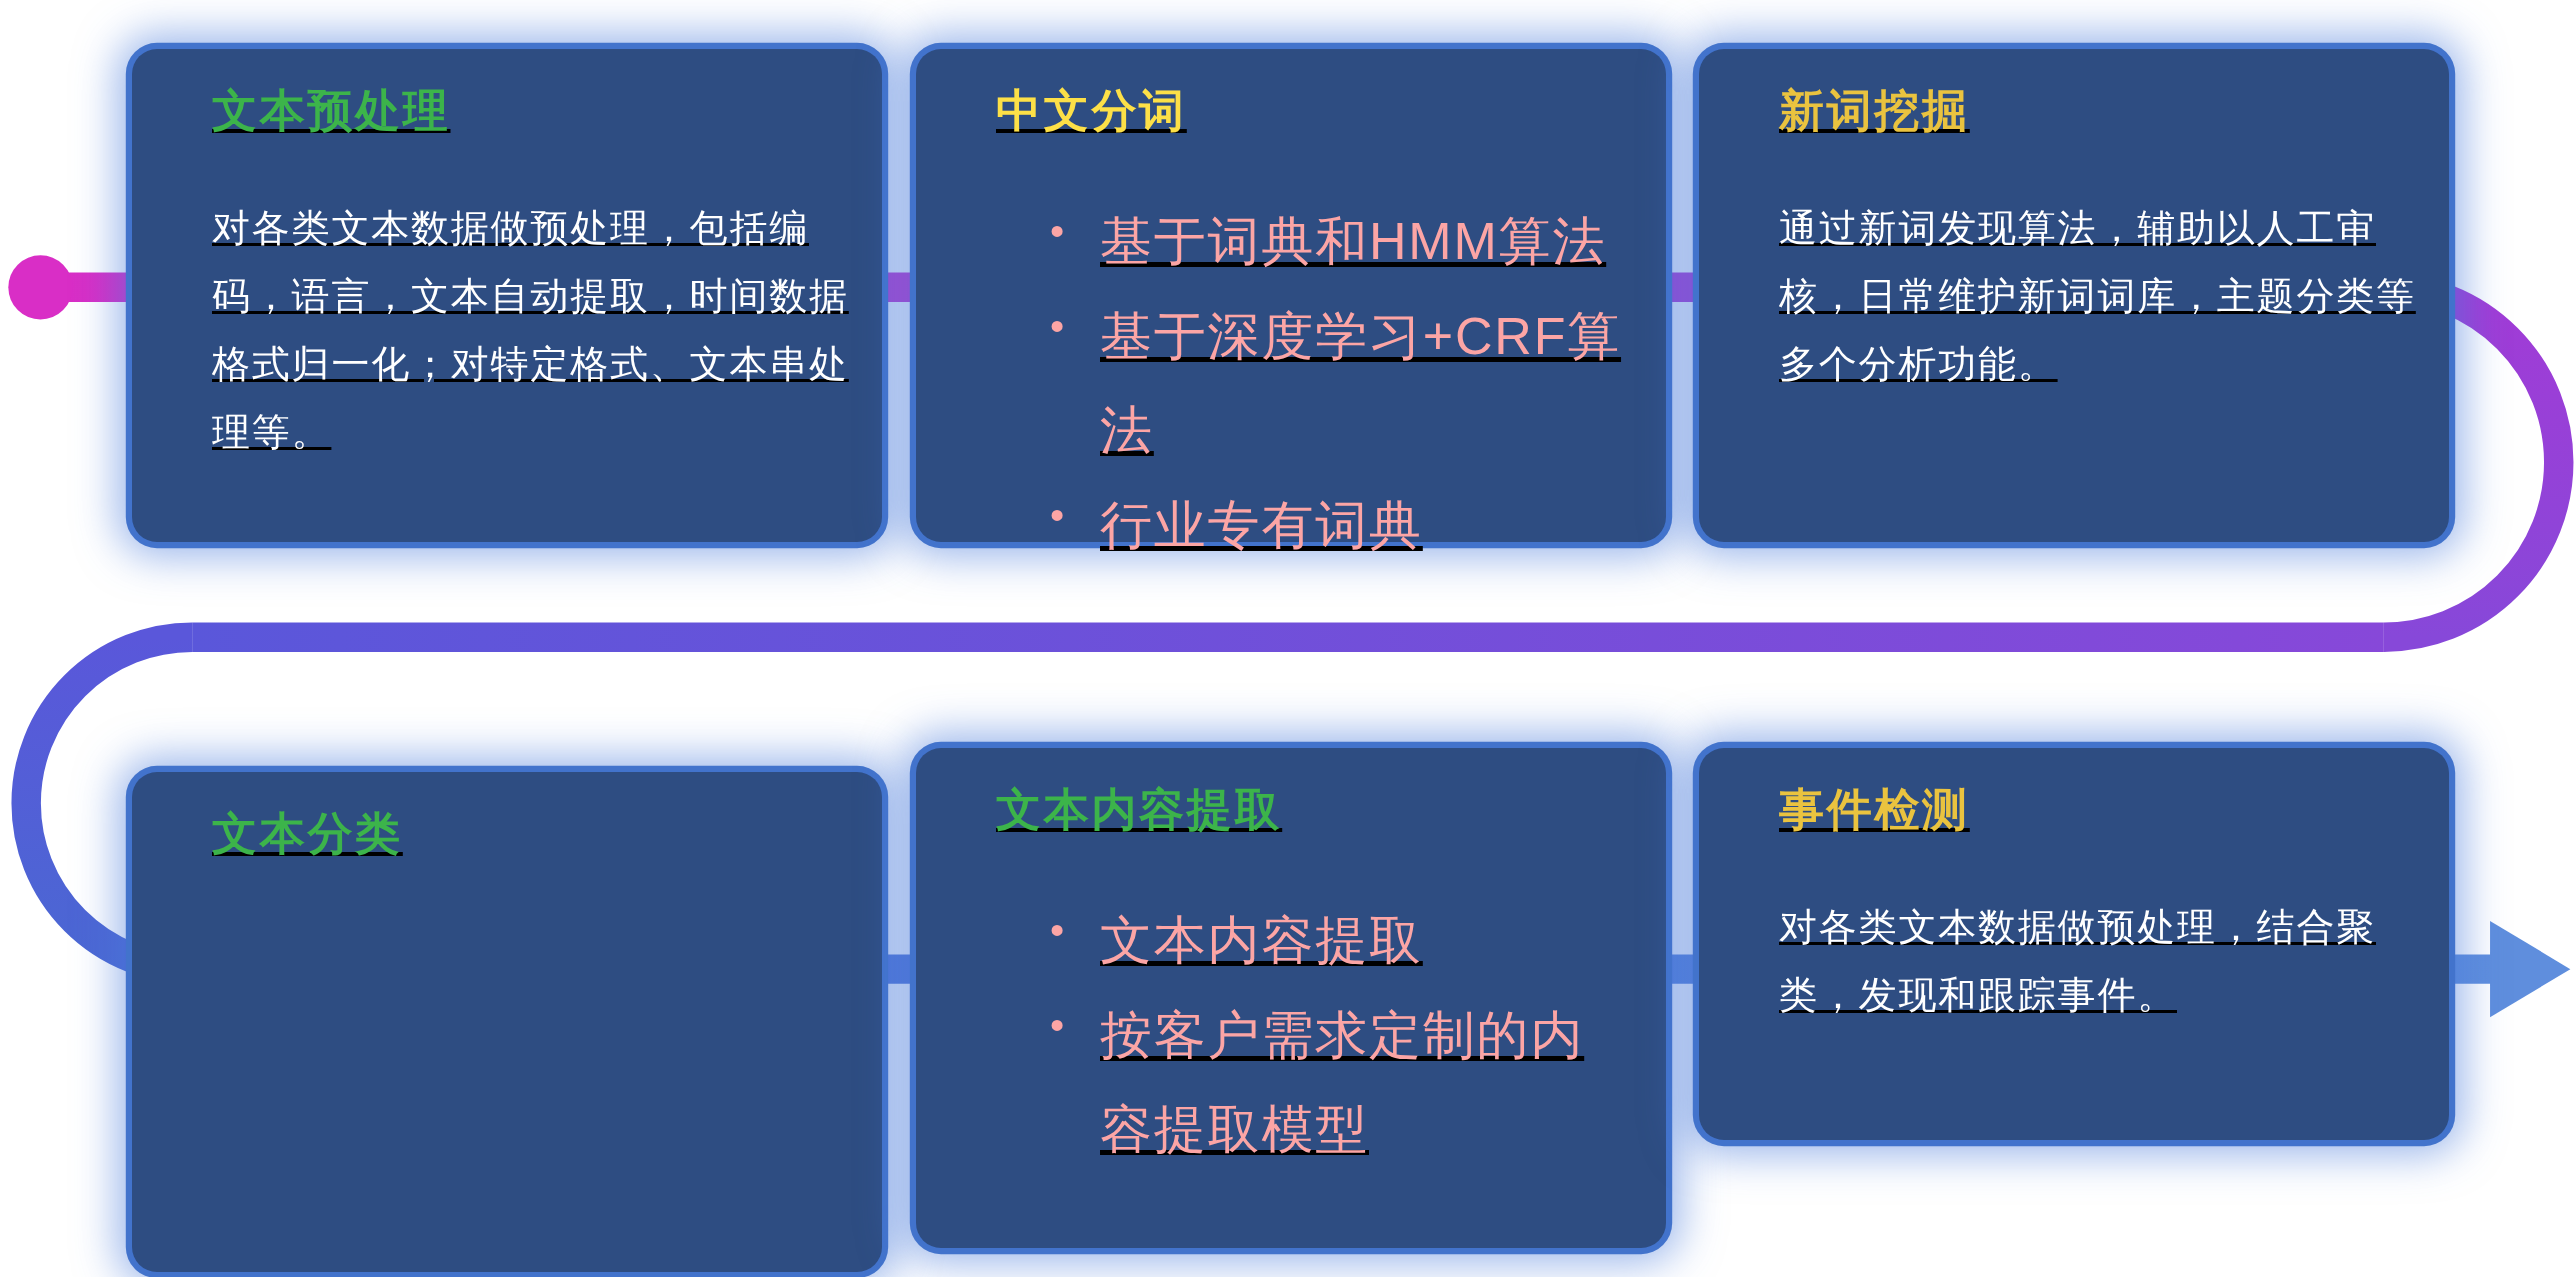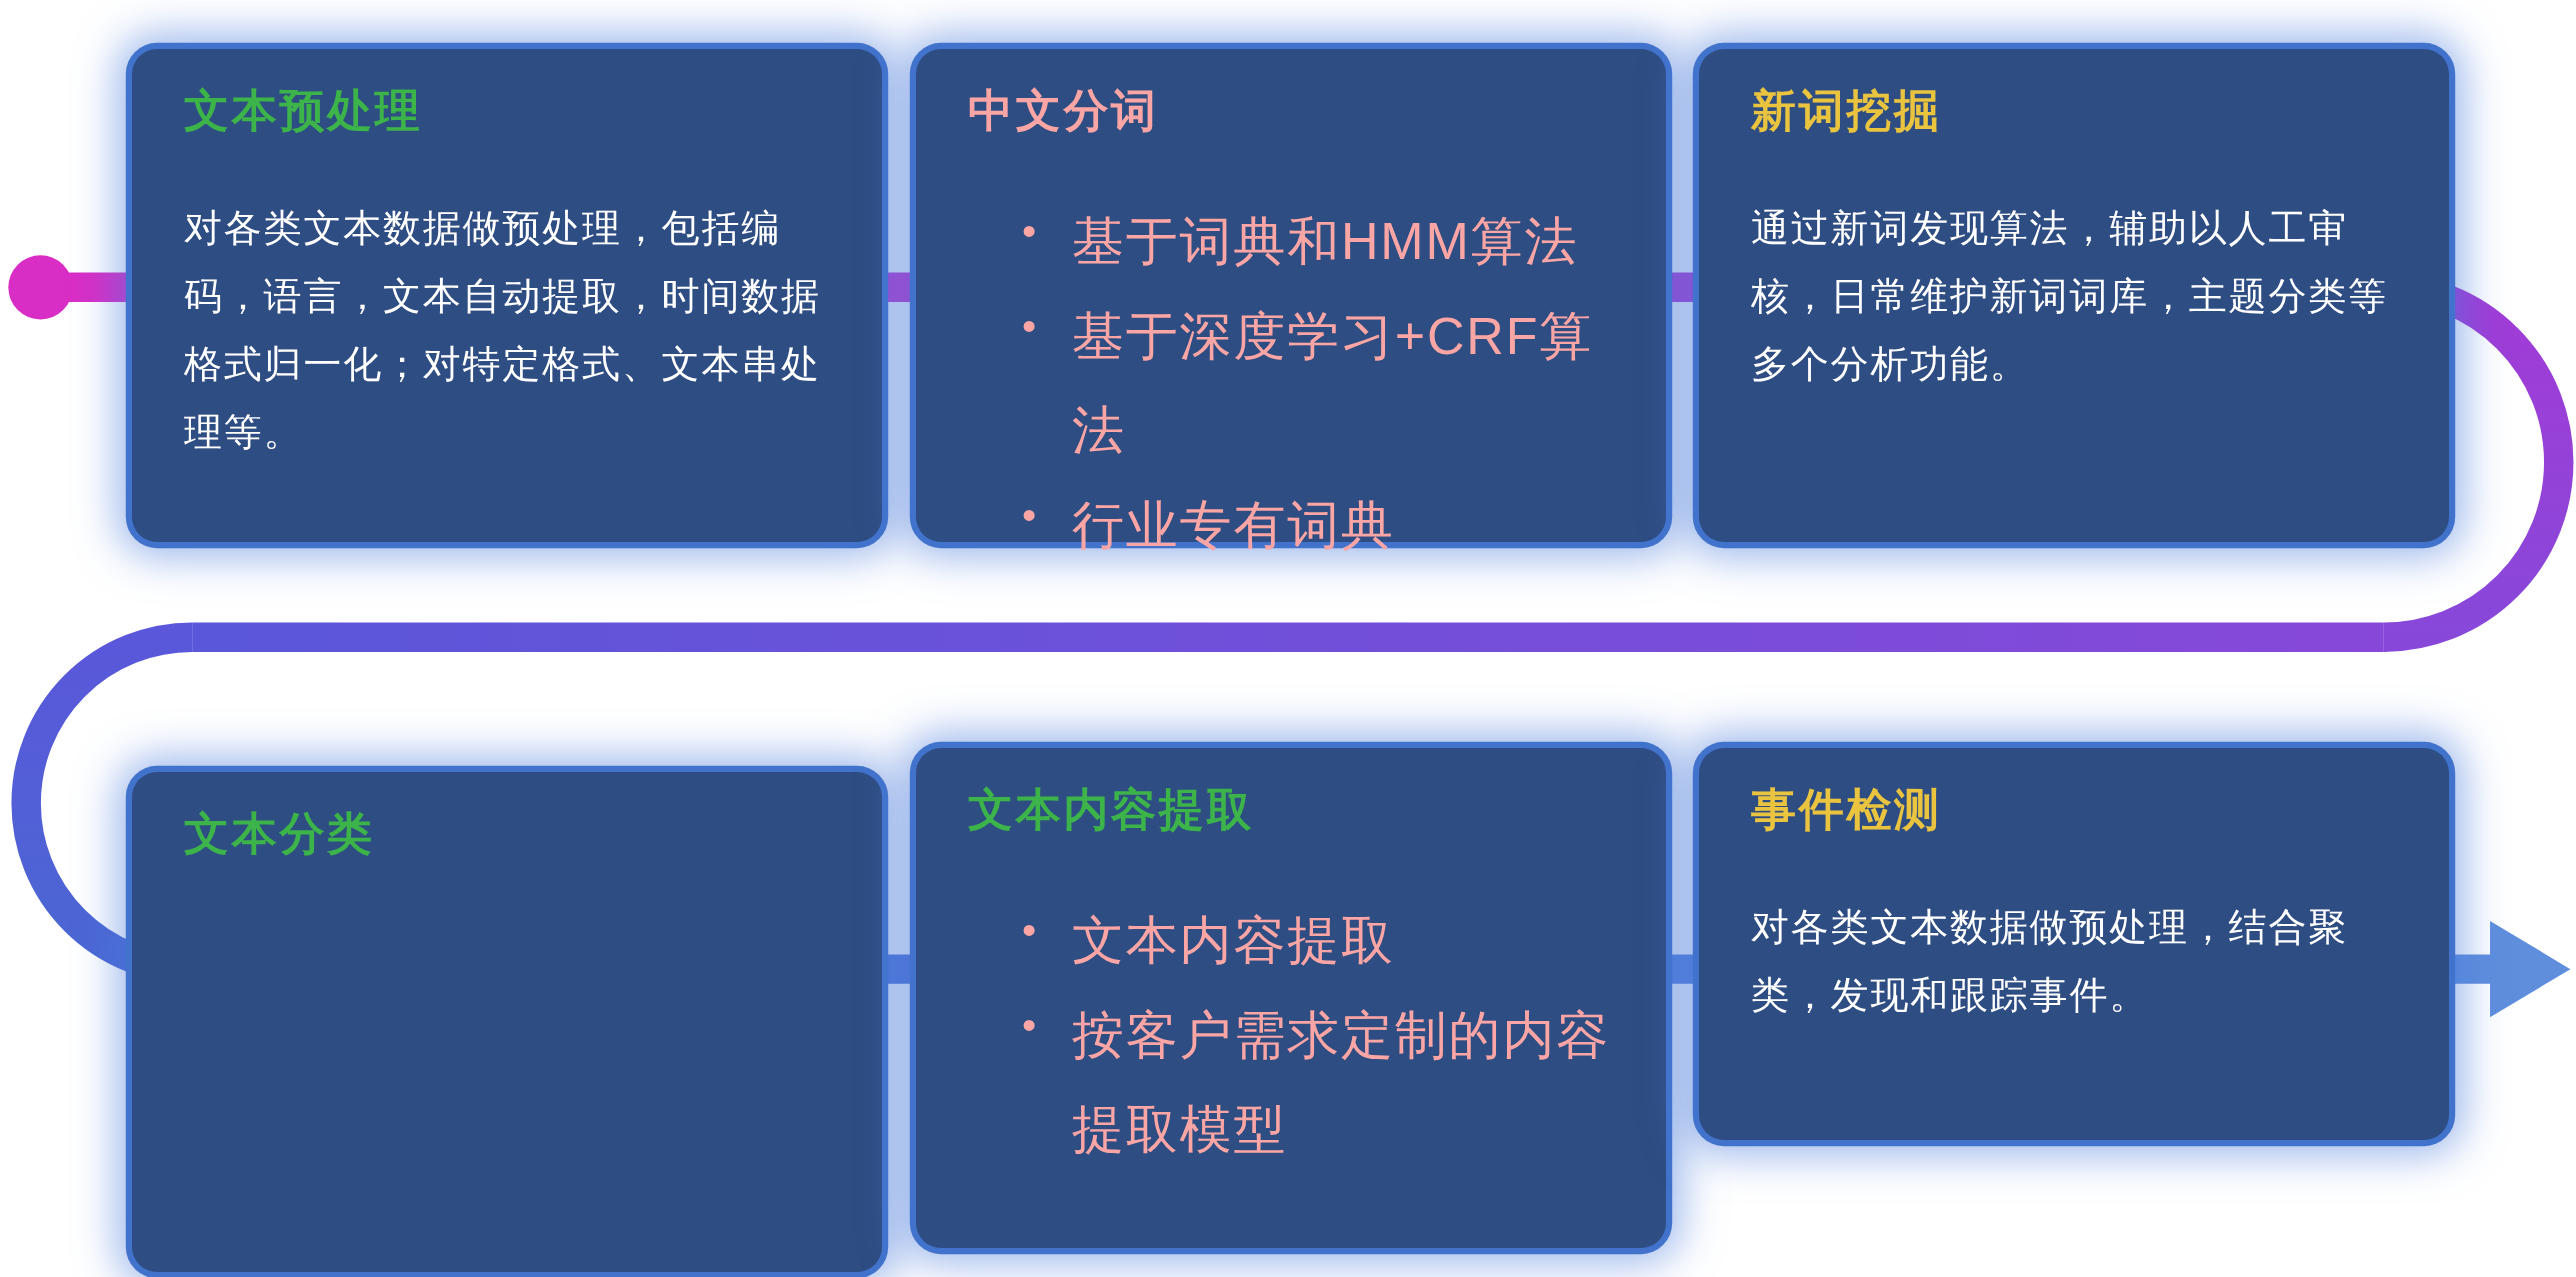--- a/index.html
+++ b/index.html
@@ -8,22 +8,23 @@
     width: 2576px; height: 1277px;
     position: relative; overflow: hidden;
     font-family: "Liberation Sans", "DejaVu Sans", sans-serif;
   }
   .stage { position: absolute; inset: 0; width: 2576px; height: 1277px; }
   .connector-svg { position: absolute; top: 0; left: 0; z-index: 0; }
   .card {
     position: absolute; z-index: 2;
     background: #2e4d82;
     border-radius: 25px;
-    padding: 36px 30px 23px 52px;
+    padding: 36px 30px 23px 80px;
     box-shadow: 0 0 0 6.2px #4273cc, 0 0 41px 14.3px rgba(74, 124, 218, 0.55);
+    text-decoration: underline;
   }
   .card-title {
     font-size: 45px; font-weight: bold;
     letter-spacing: 2.7px; line-height: 1.16;
     margin-bottom: 57px;
   }
   .card-body {
     color: #ffffff; font-size: 38px;
     line-height: 1.79; letter-spacing: 1.8px;
   }
@@ -77,21 +78,21 @@
     <circle cx="45" cy="322" r="36" fill="#d92ec6"></circle>
     <polygon points="2790,1032 2880,1086 2790,1140" fill="#5f8edd"></polygon>
   </svg>
 
   <section class="card" style="left:132px; top:49px; width:750px; height:493px;">
     <h2 class="card-title" style="color: rgb(60, 180, 74);">文本预处理</h2>
     <p class="card-body">对各类文本数据做预处理，包括编码，语言，文本自动提取，时间数据格式归一化；对特定格式、文本串处理等。</p>
   </section>
 
   <section class="card" style="left:916px; top:49px; width:750px; height:493px;">
-    <h2 class="card-title" style="color: #fca5a5;">中文分词</h2>
+    <h2 class="card-title" style="color: #fde047;">中文分词</h2>
     <ul class="card-bullets">
         <li>基于词典和HMM算法</li>
         <li>基于深度学习+CRF算法</li>
         <li>行业专有词典</li>
       </ul>
   </section>
 
   <section class="card" style="left:1699px; top:49px; width:750px; height:493px;">
     <h2 class="card-title" style="color: rgb(234, 195, 63);">新词挖掘</h2>
     <p class="card-body">通过新词发现算法，辅助以人工审核，日常维护新词词库，主题分类等多个分析功能。</p>

